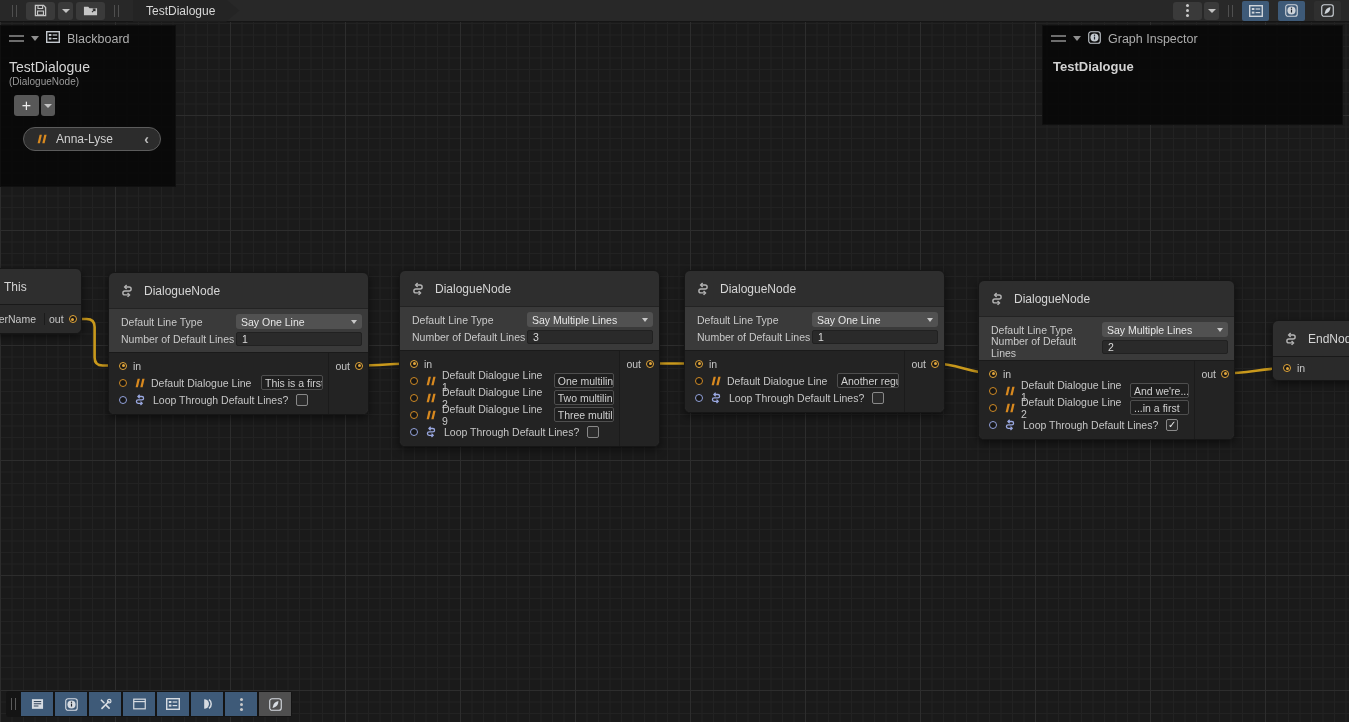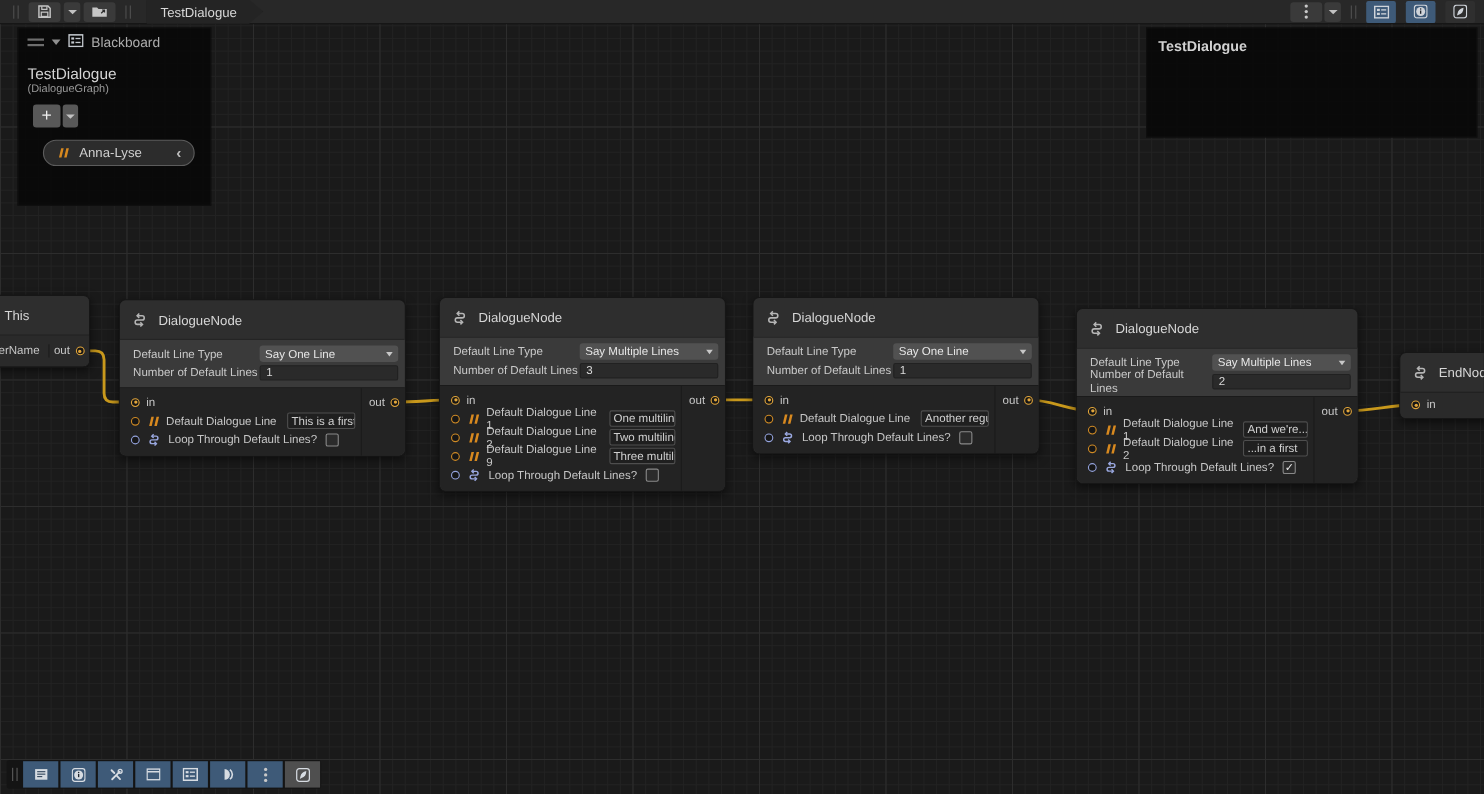--- a/index.html
+++ b/index.html
@@ -35,21 +35,21 @@
   .bbtn{width:32px;height:24px;display:flex;align-items:center;justify-content:center;
     color:#d7dce2;background:#3e5a78;flex:none}
   .bbtn.inactive{background:#4f4f4f}
   .caret-tri{width:0;height:0;border-left:4px solid transparent;border-right:4px solid transparent;
     border-top:4px solid #c2c2c2;display:inline-block}
   .kebab-dots{width:3px;height:3px;border-radius:50%;background:#c9c9c9;display:inline-block;
     box-shadow:0 -5px 0 #c9c9c9,0 5px 0 #c9c9c9}
 
   
   .panel{position:absolute;background:rgba(9,9,9,.97);z-index:30;color:#b4b4b4;border:1px solid #101010}
-  .blackboard{left:16px;top:25px;width:176px;height:162px}
+  .blackboard{left:0;top:25px;width:176px;height:162px}
   .inspector{left:1042px;top:25px;width:301px;height:100px}
   .panel-header{display:flex;align-items:center;gap:7px;height:25px;padding:0 8px;
     font-size:12.5px;color:#adadad}
   .grip{width:15px;height:7px;border-top:2px solid #6d6d6d;border-bottom:2px solid #6d6d6d;flex:none}
   .tri{width:0;height:0;border-left:4px solid transparent;border-right:4px solid transparent;
     border-top:5px solid #8f8f8f;flex:none}
   .panel-header .icon{color:#c3c8ce}
   .bb-name{font-size:14px;color:#d4d4d4;padding:8px 8px 0}
   .bb-type{font-size:10px;color:#9a9a9a;padding:1px 8px 0}
   .bb-addrow{display:flex;gap:2px;padding:8px 0 0 13px}
@@ -475,21 +475,21 @@
       <span class="icon"><svg width="14" height="12" viewBox="0 0 14 12">
             <rect x="0.7" y="0.7" width="12.6" height="10.6" fill="none" stroke="currentColor" stroke-width="1.4"></rect>
             <rect x="2.8" y="3" width="2.6" height="2" fill="currentColor"></rect>
             <rect x="6.6" y="3.4" width="4.6" height="1.2" fill="currentColor"></rect>
             <rect x="2.8" y="6.6" width="2.6" height="2" fill="currentColor"></rect>
             <rect x="6.6" y="7" width="4.6" height="1.2" fill="currentColor"></rect>
           </svg></span>
       <span>Blackboard</span>
     </div>
     <div class="bb-name">TestDialogue</div>
-    <div class="bb-type">(DialogueGraph)</div>
+    <div class="bb-type">(DialogueNode)</div>
     <div class="bb-addrow">
       <div class="bb-add">+</div>
       <div class="bb-addcaret">
           <span class="caret-tri"></span>
         </div>
     </div>
     <div class="bb-pill">
       <span class="quote-ic icon">
           <svg width="12" height="10" viewBox="0 0 12 10">
             <g fill="currentColor">
@@ -497,20 +497,31 @@
               <path d="M9.3 0.8 11.6 0.8 9.6 9.2 7.3 9.2z"></path>
             </g>
           </svg>
         </span>
       <span>Anna-Lyse</span>
       <span class="chev">‹</span>
     </div>
   </aside>
 
   <aside class="panel inspector">
+    <div class="panel-header">
+      <span class="grip"></span>
+      <span class="tri"></span>
+      <span class="icon"><svg width="13" height="13" viewBox="0 0 14 14">
+            <rect x="0.8" y="0.8" width="12.4" height="12.4" rx="2.5" fill="none" stroke="currentColor" stroke-width="1.2"></rect>
+            <circle cx="7" cy="7" r="4.4" fill="currentColor"></circle>
+            <rect x="6.35" y="6" width="1.3" height="3.2" fill="#20262e"></rect>
+            <circle cx="7" cy="4.6" r="0.75" fill="#20262e"></circle>
+          </svg></span>
+      <span>Graph Inspector</span>
+    </div>
     <div class="gi-name">TestDialogue</div>
   </aside>
 
   <div class="bottombar">
     <span class="handle-v"></span>
     <span id="bottom-buttons" style="display:flex;gap:2px">
         <div class="bbtn">
           <span class="icon " style="display: inline-flex;">
             <svg width="13" height="12" viewBox="0 0 14 12">
               <rect x="1" y="0.8" width="12" height="10.4" fill="currentColor"></rect>

